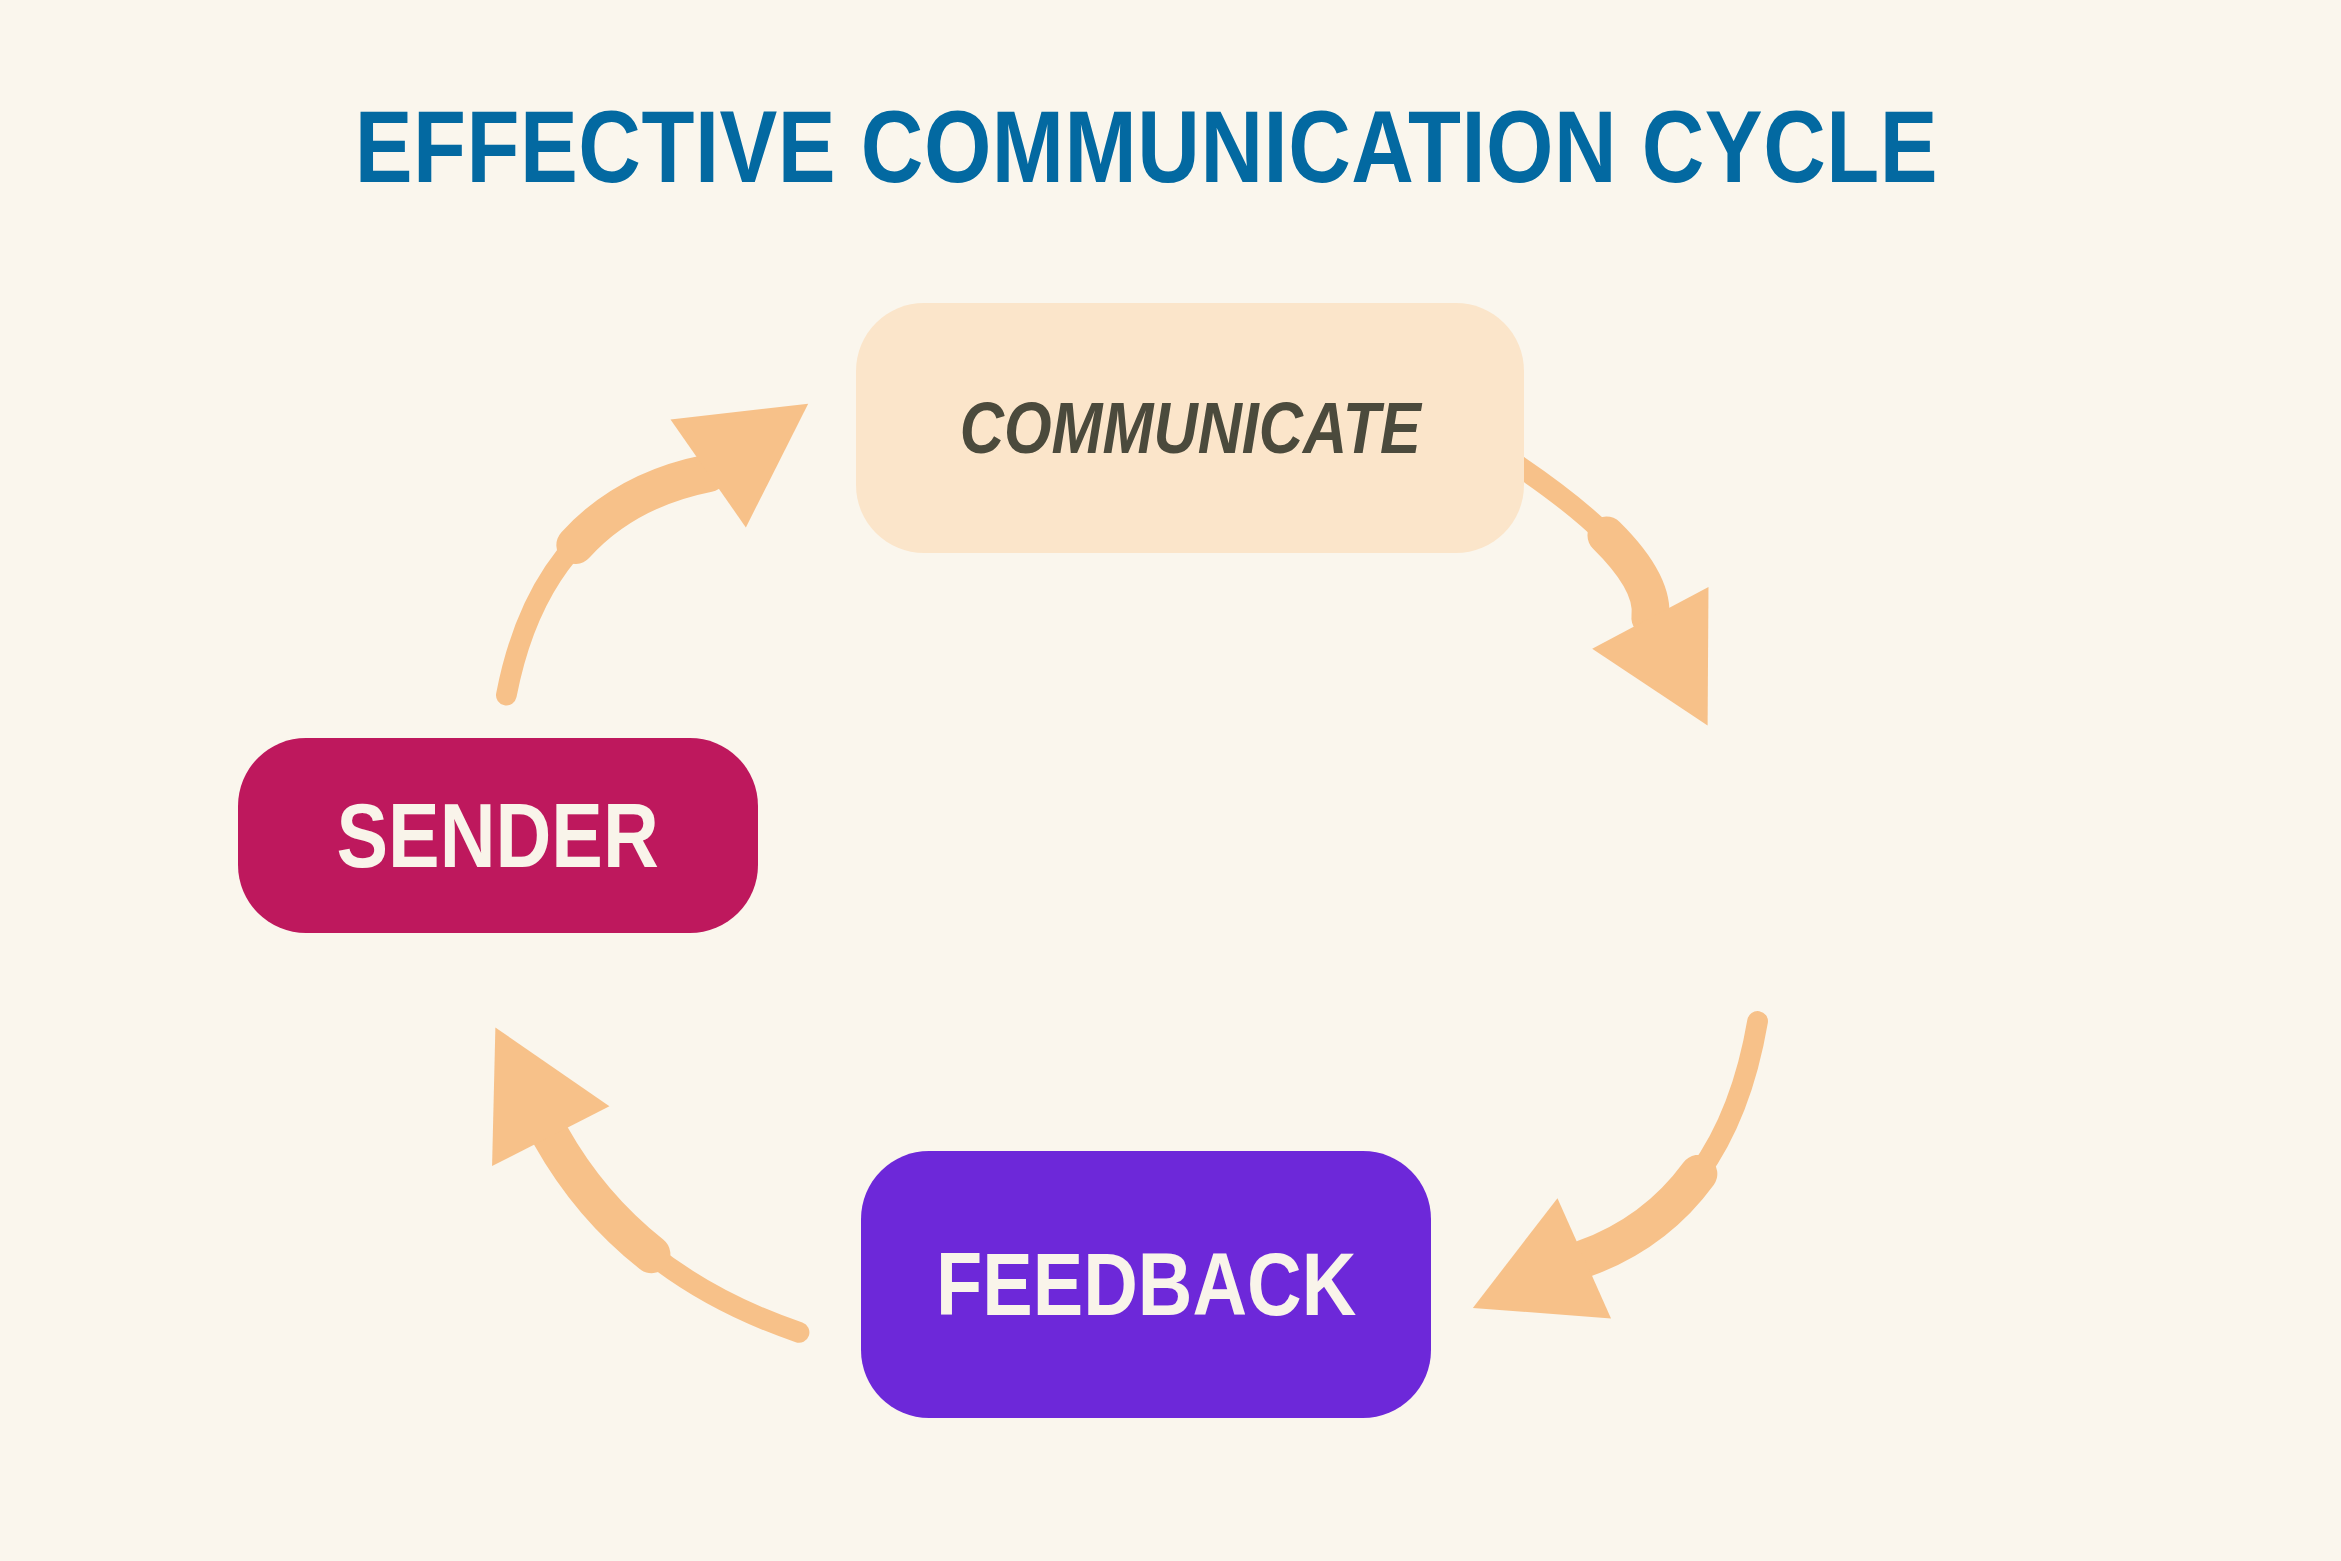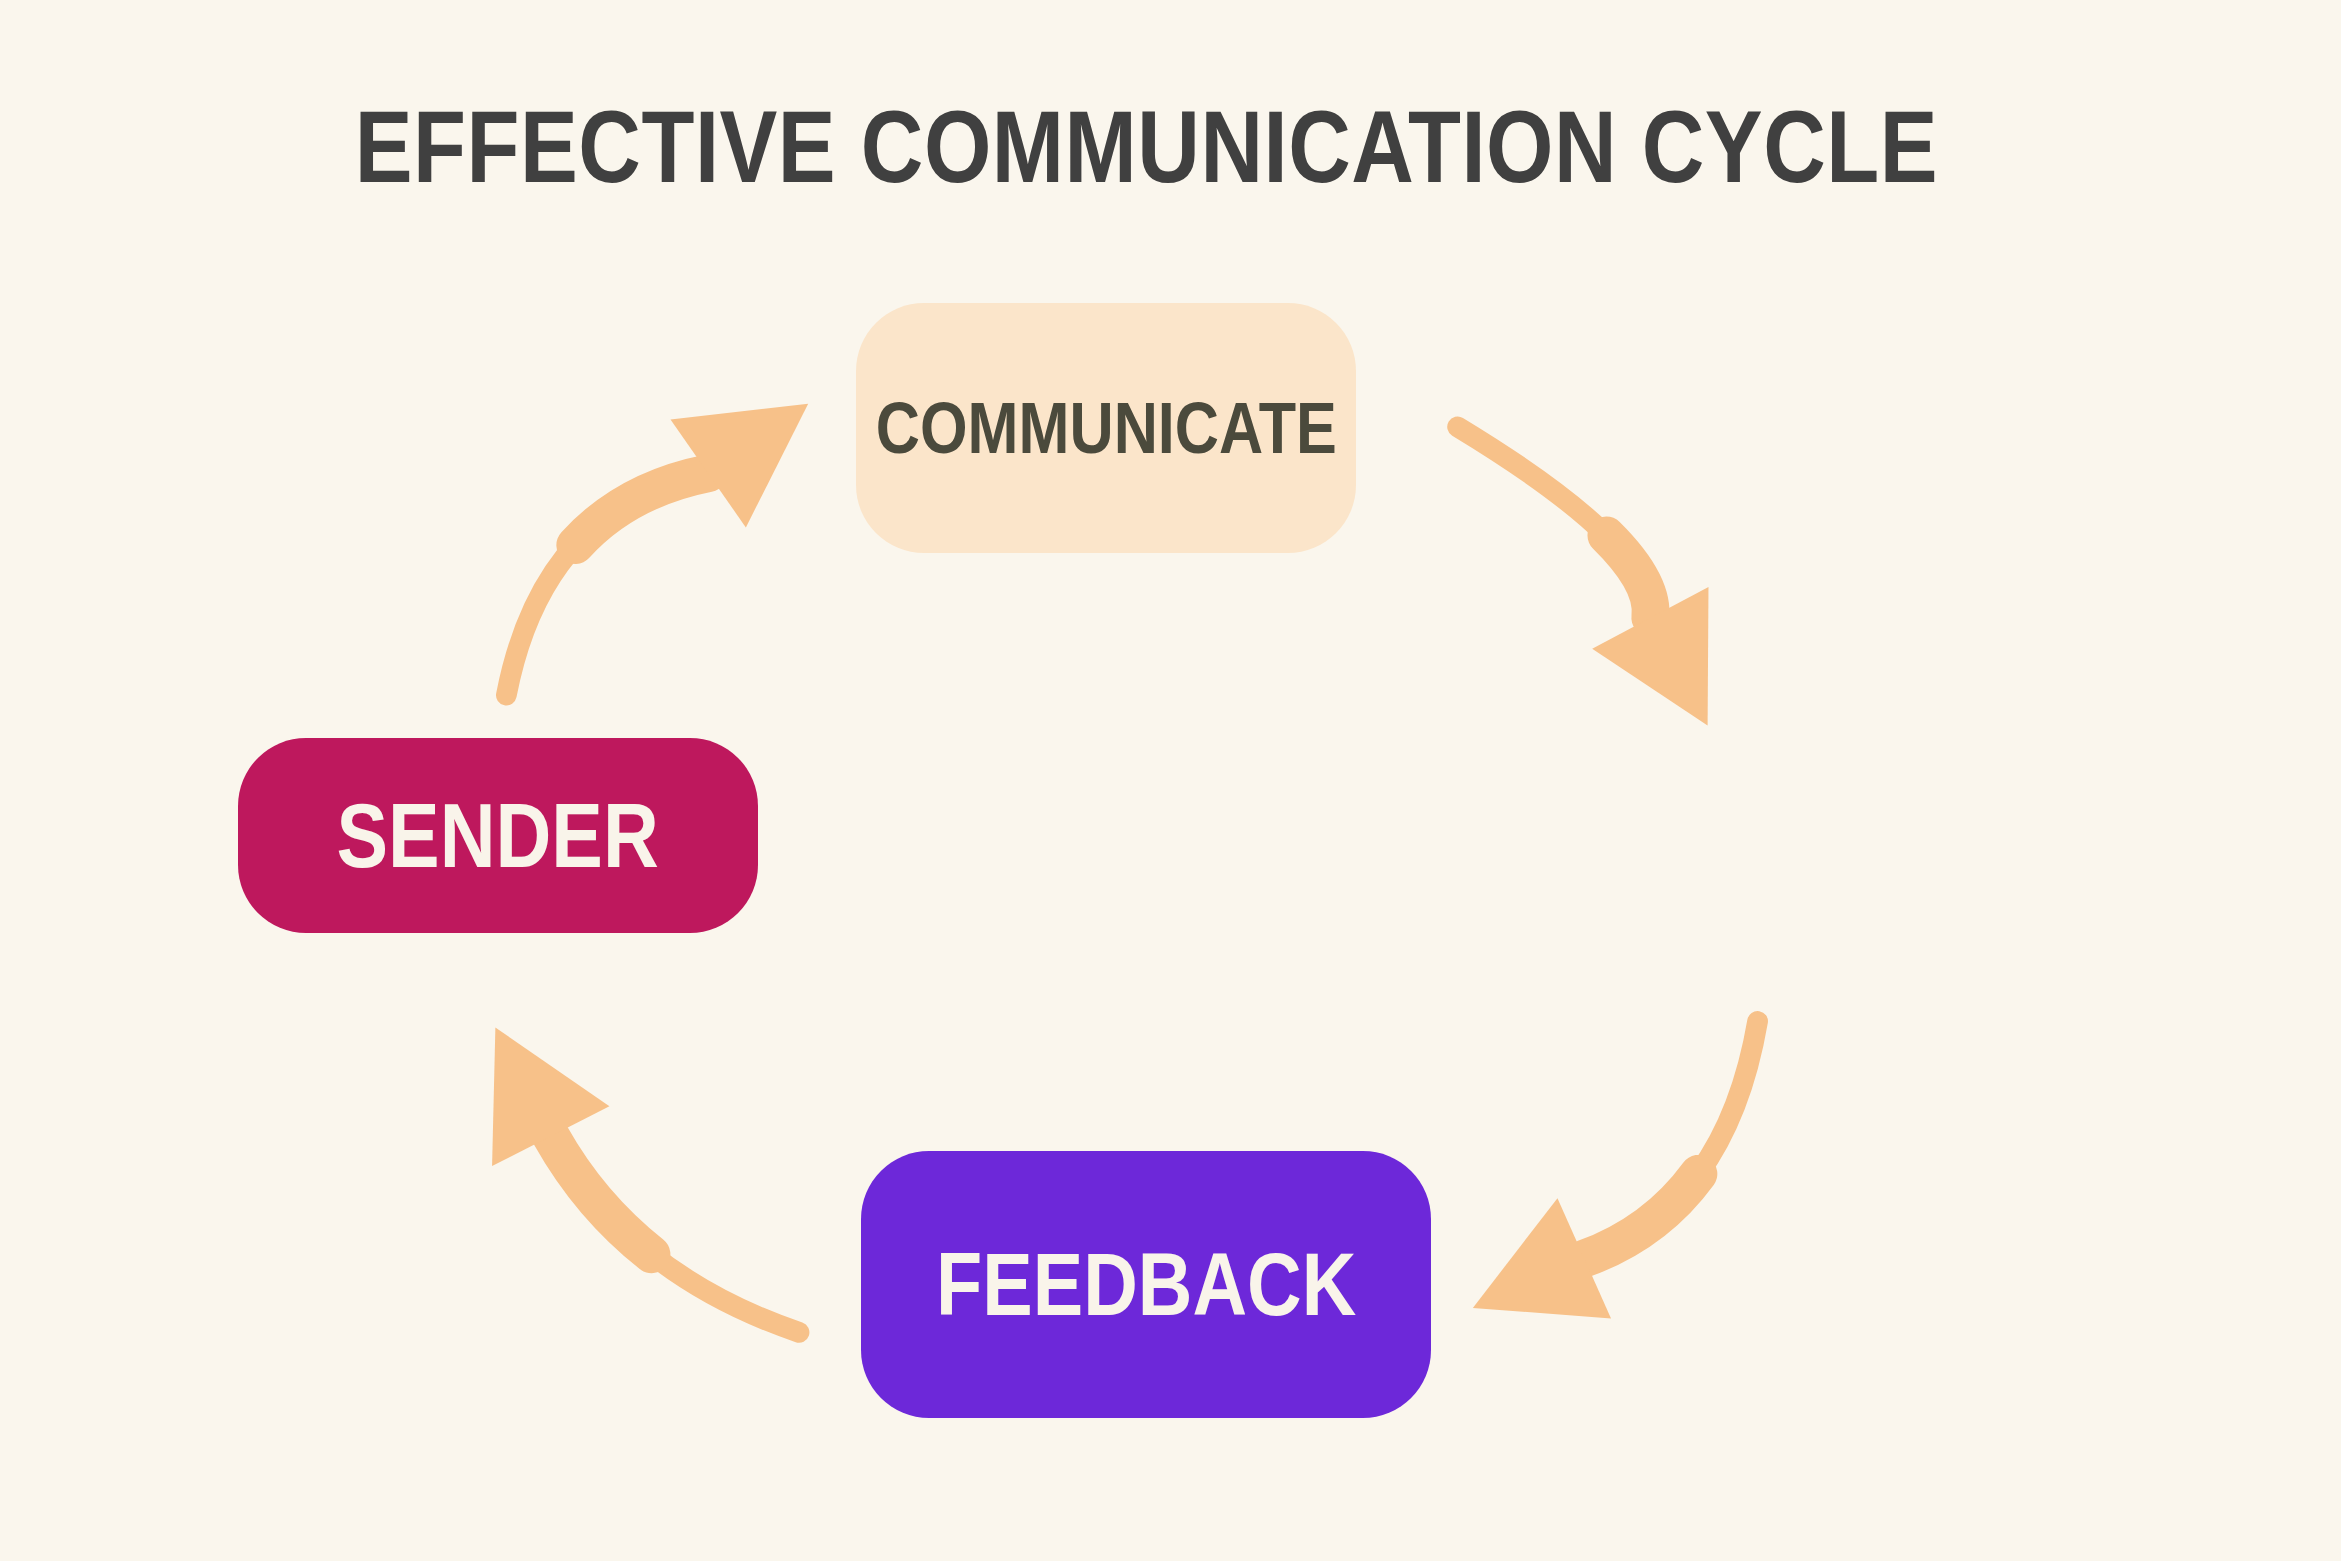--- a/index.html
+++ b/index.html
@@ -17,21 +17,21 @@
   }
   #title {
     position: absolute;
     top: 96px;
     left: 0;
     width: 2293px;
     text-align: center;
     font-weight: bold;
     font-size: 102px;
     line-height: 1;
-    color: #404040;
+    color: #0369a1;
     letter-spacing: 0.6px;
     white-space: nowrap;
   }
   #title .condense {
     display: inline-block;
     transform: scaleX(0.85);
     transform-origin: 50% 50%;
   }
   .node {
     position: absolute;
@@ -42,22 +42,23 @@
   }
   .node .label {
     display: inline-block;
     font-weight: bold;
     line-height: 1;
     transform: scaleX(0.85);
     transform-origin: 50% 50%;
     white-space: nowrap;
   }
   #node-communicate {
-    left: 856px; top: 303px; width: 500px; height: 250px;
+    left: 856px; top: 303px; width: 668px; height: 250px;
     background: #FBE5CA;
+    font-style: italic;
   }
   #node-communicate .label { color: #4B4A3C; font-size: 72px; }
   #node-sender {
     left: 238px; top: 738px; width: 520px; height: 195px;
     background: #be185d;
   }
   #node-sender .label { color: #F9F4EA; font-size: 91px; }
   #node-receiver {
     left: 1538px; top: 738px; width: 516px; height: 255px;
     background: #B3D1C2;

